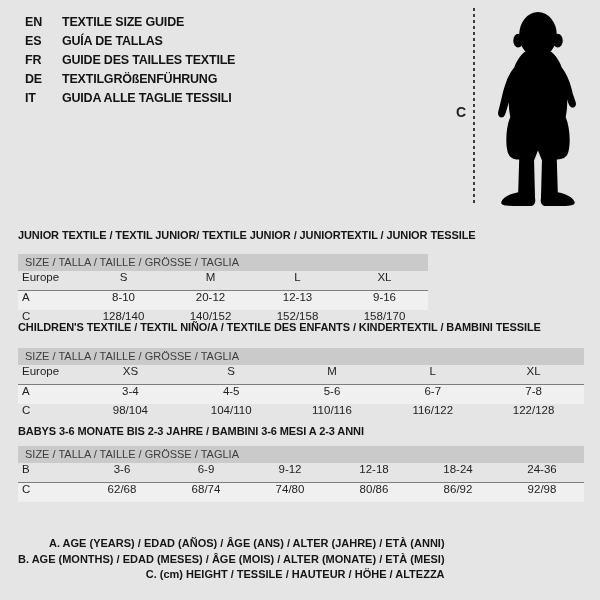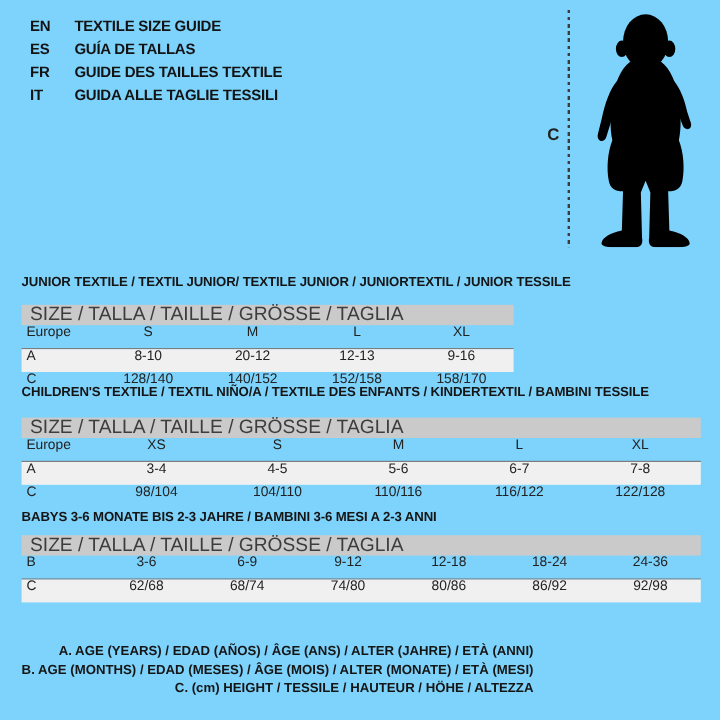--- a/index.html
+++ b/index.html
@@ -1,17 +1,17 @@
 <!DOCTYPE html>
 <html><head>
 <meta charset="utf-8">
 <style>
   html,body{margin:0;padding:0;background:#ffffff;}
   .page{
-    position:relative;width:600px;height:600px;background:#7dd3fc;overflow:hidden;
+    position:relative;width:600px;height:600px;background:#e5e5e5;overflow:hidden;
     font-family:"Liberation Sans","DejaVu Sans",sans-serif;color:#151515;
   }
   
   .lang-list{position:absolute;left:25px;top:13px;}
   .lang-row{display:flex;line-height:19px;font-weight:700;font-size:12.5px;color:#131313;letter-spacing:-0.2px;}
   .lang-code{width:37px;}
   
   .figure{position:absolute;left:448px;top:5px;width:146px;height:204px;}
   .c-label{position:absolute;left:8px;top:99px;font-size:14px;font-weight:700;color:#222;}
   .dash-line{position:absolute;left:25px;top:3px;height:198px;width:2px;
@@ -20,21 +20,21 @@
   .baby *{fill:#000;}
   
   .section{position:absolute;left:18px;}
   .sec-0{top:228px;width:410px;}
   .sec-1{top:320px;width:566px;}
   .sec-2{top:424px;width:566px;}
   .sec-0 .size-table{margin-top:11px;}
   .sec-1 .size-table{margin-top:13px;}
   .sec-2 .size-table{margin-top:7px;}
   .tbl-title{font-size:11px;font-weight:700;color:#151515;line-height:14.5px;letter-spacing:-0.1px;white-space:nowrap;}
-  .t-header{background:#cacaca;color:#3d3d3d;font-size:16px;line-height:17px;height:17px;padding-left:7px;}
+  .t-header{background:#cacaca;color:#3d3d3d;font-size:11px;line-height:17px;height:17px;padding-left:7px;}
   .t-row{display:flex;align-items:flex-start;height:19px;font-size:11.5px;color:#222;}
   .t-row.first{border-bottom:1px solid #7d7d7d;}
   .t-row.alt{background:#f0f0f0;}
   .lbl{width:58px;padding-left:4px;}
   .val{flex:1;text-align:center;}
   
   .legend{position:absolute;left:18px;top:536px;text-align:right;}
   .legend-line{font-size:11px;font-weight:700;line-height:15.5px;color:#151515;white-space:nowrap;}
 </style>
 </head>
@@ -47,20 +47,24 @@
         <span class="lang-code">EN</span>
         <span class="lang-label">TEXTILE SIZE GUIDE</span>
       </div>
       <div class="lang-row">
         <span class="lang-code">ES</span>
         <span class="lang-label">GUÍA DE TALLAS</span>
       </div>
       <div class="lang-row">
         <span class="lang-code">FR</span>
         <span class="lang-label">GUIDE DES TAILLES TEXTILE</span>
+      </div>
+      <div class="lang-row">
+        <span class="lang-code">DE</span>
+        <span class="lang-label">TEXTILGRÖßENFÜHRUNG</span>
       </div>
       <div class="lang-row">
         <span class="lang-code">IT</span>
         <span class="lang-label">GUIDA ALLE TAGLIE TESSILI</span>
       </div>
     </div>
 
   <div class="figure">
     <span class="c-label">C</span>
     <div class="dash-line"></div>

